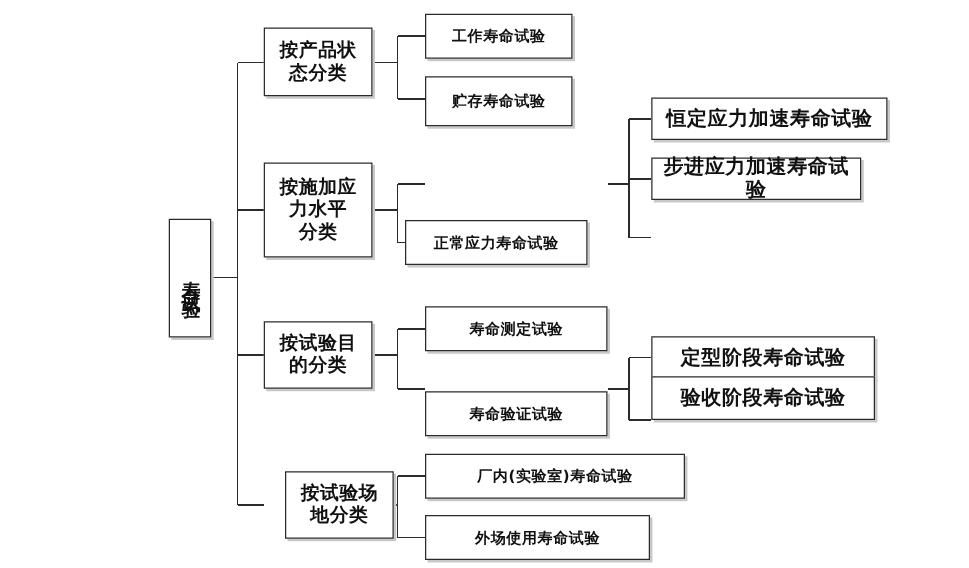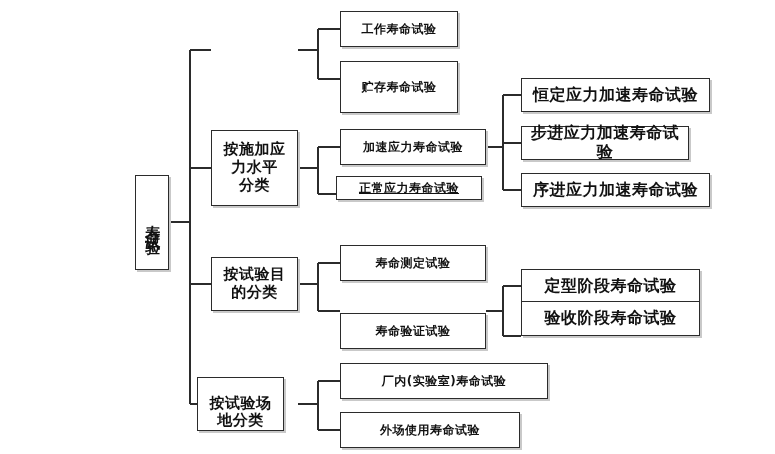--- a/index.html
+++ b/index.html
@@ -114,59 +114,57 @@
       <path d="M318,381 L318,430"></path>
       <path d="M318,381 L340,381"></path>
       <path d="M318,430 L340,430"></path>
     </g>
   </svg>
 
   <div class="node node-root" style="left:135px; top:175px; width:34px; height:95px;">
     <span class="txt">寿命试验</span>
   </div>
 
+  <div class="node node-l2" style="left:211px; top:22px; width:87px; height:55px;">
+    <span class="txt">按产品状
+态分类</span>
+  </div>
 
   <div class="node node-l2" style="left:211px; top:130px; width:87px; height:76px;">
     <span class="txt">按施加应
 力水平
 分类</span>
   </div>
 
   <div class="node node-l2" style="left:211px; top:257px; width:87px; height:54px;">
     <span class="txt">按试验目
 的分类</span>
   </div>
 
-  <div class="node node-l2" style="left:197px; top:377px; width:87px; height:54px;align-items:flex-end;">
+  <div class="node node-l2" style="left:228px; top:377px; width:87px; height:54px;">
     <span class="txt">按试验场
 地分类</span>
   </div>
 
   <div class="node node-l3" style="left:340px; top:11px; width:118px; height:36px;">
     <span class="txt">工作寿命试验</span>
   </div>
-  <div class="node node-l3" style="left:340px; top:61px; width:118px; height:52px;">
+  <div class="node node-l3" style="left:340px; top:61px; width:118px; height:40px;">
     <span class="txt">贮存寿命试验</span>
   </div>
 
-  <div class="node node-l3" style="left:340px; top:129px; width:146px; height:36px;">
-    <span class="txt">加速应力寿命试验</span>
-  </div>
-  <div class="node node-l3" style="left:336px; top:176px; width:146px; height:24px;text-decoration:underline;">
+  <div class="node node-l3" style="left:324px; top:176px; width:146px; height:36px;">
     <span class="txt">正常应力寿命试验</span>
   </div>
 
   <div class="node node-l4" style="left:521px; top:78px; width:189px; height:34px;">
     <span class="txt">恒定应力加速寿命试验</span>
   </div>
   <div class="node node-l4" style="left:521px; top:126px; width:168px; height:34px;">
     <span class="txt">步进应力加速寿命试验</span>
-  </div>
-  <div class="node node-l4" style="left:521px; top:173px; width:189px; height:34px;">
-    <span class="txt">序进应力加速寿命试验</span>
   </div>
 
   <div class="node node-l3" style="left:340px; top:245px; width:146px; height:36px;text-align:right;">
     <span class="txt">寿命测定试验</span>
   </div>
   <div class="node node-l3" style="left:340px; top:293px; width:146px; height:36px;margin-top:20px;">
     <span class="txt">寿命验证试验</span>
   </div>
 
   <div class="node node-l4" style="left:521px; top:269px; width:179px; height:35px;">

